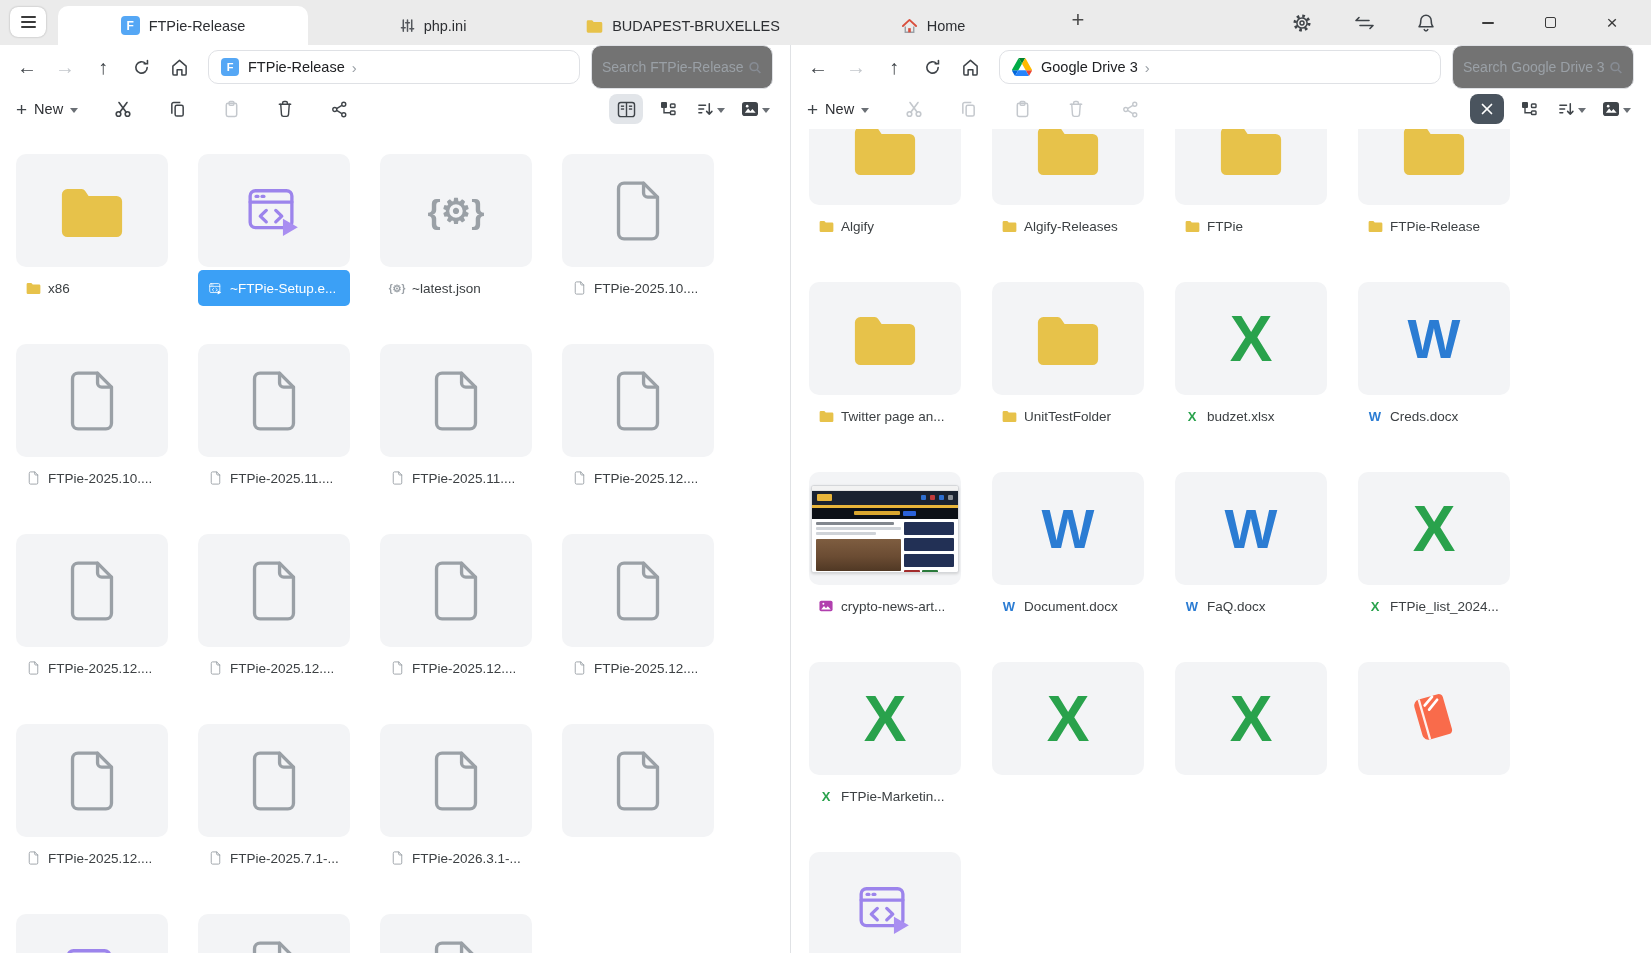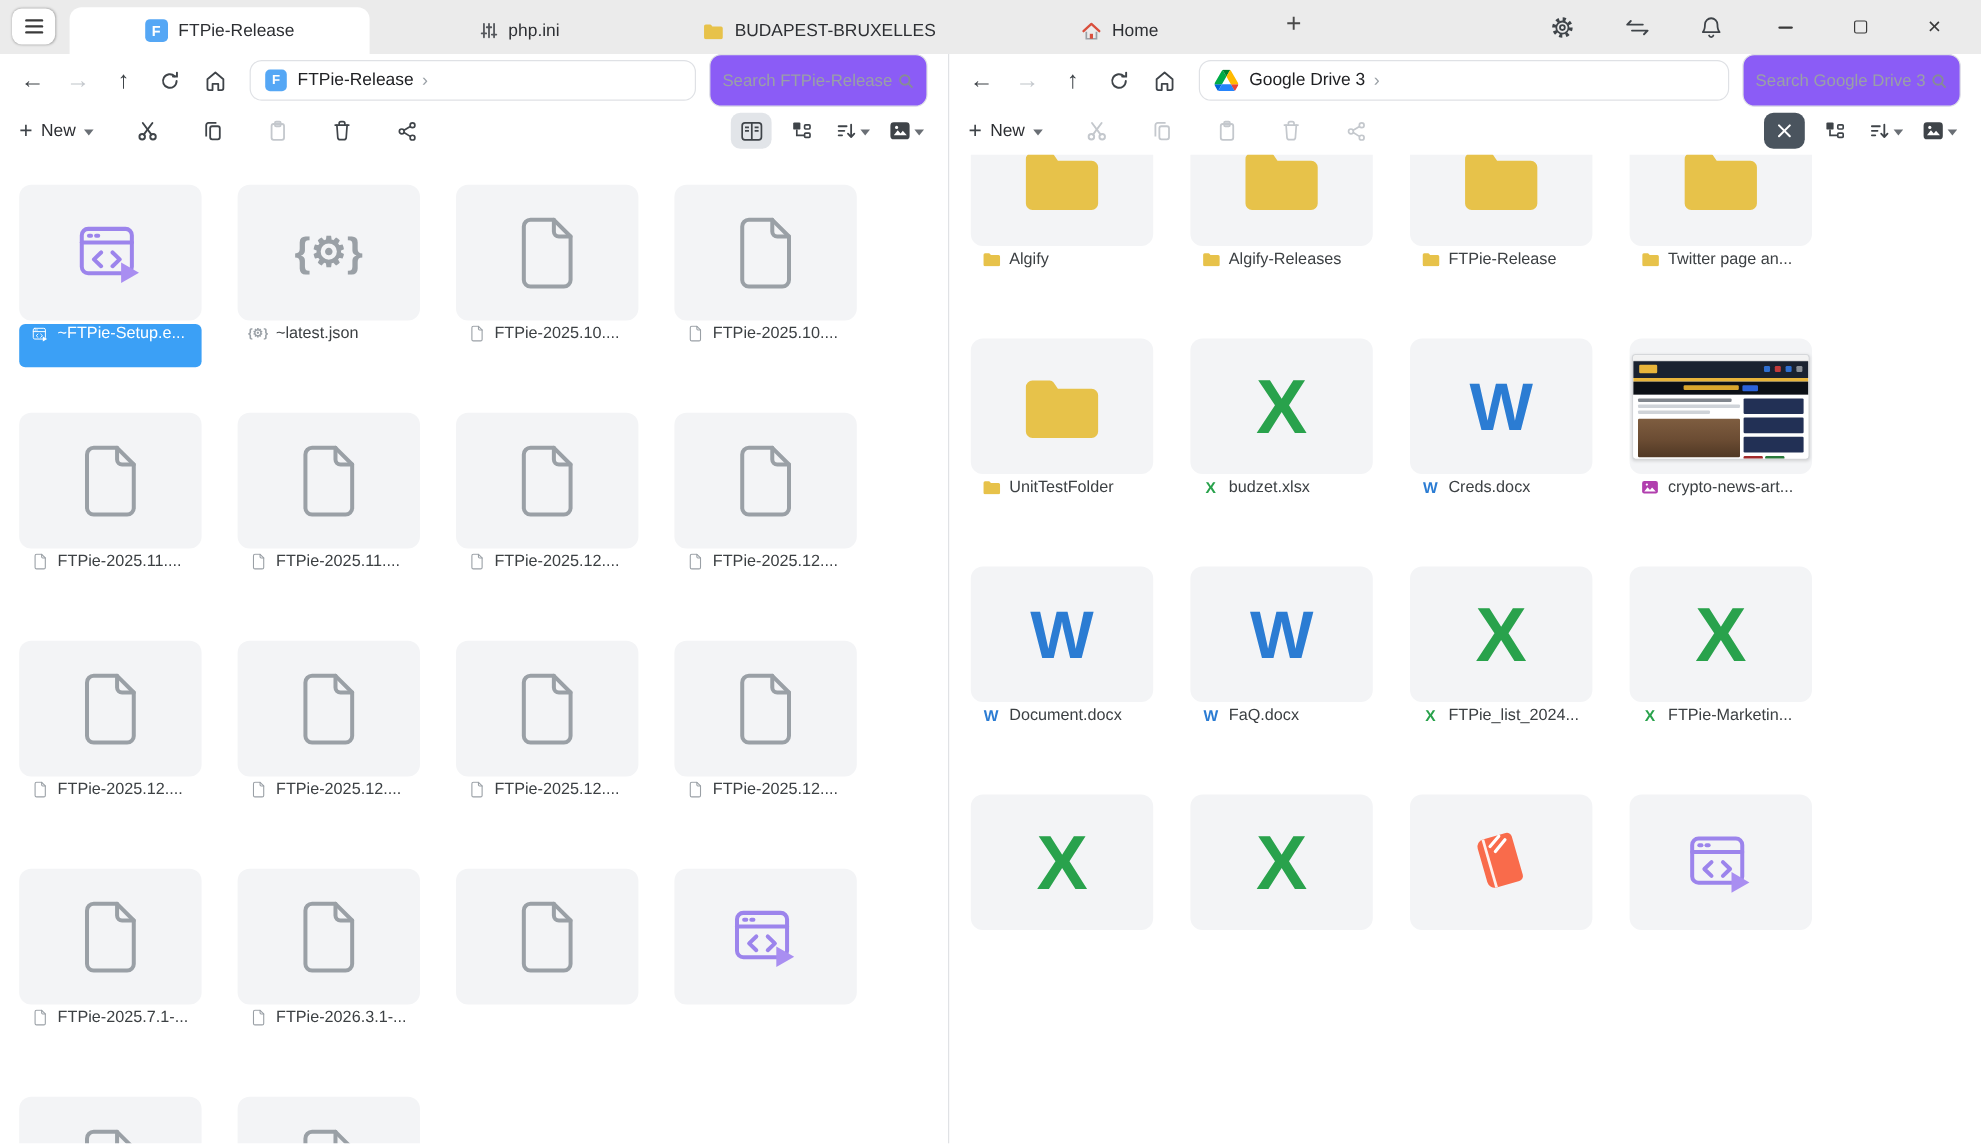--- a/index.html
+++ b/index.html
@@ -33,21 +33,21 @@
   .pane-nav{height:44px;display:flex;align-items:center;padding:0 9px;gap:2px}
   .nav-btn{width:36px;height:32px;display:flex;align-items:center;justify-content:center;
     font-size:20px;color:#3f4449;border-radius:6px;cursor:pointer}
   .nav-btn.disabled{color:#c3c7cc;cursor:default}
   .addressbar{flex:1;height:34px;border:1px solid #dfe1e5;border-radius:10px;background:#fff;
     display:flex;align-items:center;gap:9px;padding:0 12px;margin:0 9px;cursor:text}
   .addr-path{font-size:14.5px;color:#202124}
   .addr-chev{color:#9aa0a6;font-size:15px;margin-left:-2px}
   .fticon-s{width:18px;height:18px;background:#55a7f5;border-radius:4px;color:#fff;font-size:11px;
     font-weight:bold;display:flex;align-items:center;justify-content:center;flex:none}
-  .searchbox{width:182px;height:44px;border:1px solid #dfe1e5;border-radius:10px;background:#8b5cf6;
+  .searchbox{width:182px;height:44px;border:1px solid #dfe1e5;border-radius:10px;background:#737373;
     display:flex;align-items:center;padding:0 10px;margin-right:8px;flex:none}
   .searchbox input{border:none;outline:none;width:100%;font-size:14px;color:#202124;
     font-family:"Liberation Sans",sans-serif;background:transparent}
   .searchbox input::placeholder{color:#9aa0a6}
   
   .cmdbar{height:40px;display:flex;align-items:center;padding:0 16px;gap:14px}
   .new-btn{display:flex;align-items:center;gap:7px;font-size:14.5px;color:#2d2f33;cursor:pointer;margin-right:14px}
   .plus{font-size:19px;font-weight:300;color:#3f4449;line-height:1}
   .caret{width:0;height:0;border-left:4px solid transparent;border-right:4px solid transparent;
     border-top:5px solid #6a6f75;margin-top:2px}
@@ -59,21 +59,21 @@
   .toggle.active{background:#e2e5e9}
   .toggle.close-split{background:#4a545e}
   
   .pane-body{flex:1;overflow:hidden}
   .grid{display:flex;flex-wrap:wrap;align-content:flex-start}
   .grid.gleft{padding-left:16px;padding-top:25px}
   .grid.gright{padding-left:18px;margin-top:-37px}
   .cell{width:152px;margin:0 30px 38px 0;cursor:pointer}
   .gright .cell{margin-right:31px}
   .tile{height:113px;background:#f3f4f6;border-radius:10px;display:flex;align-items:center;justify-content:center}
-  .label{height:36px;margin-top:3px;display:flex;gap:7px;padding:0 9px;
+  .label{height:36px;margin-top:3px;display:flex;align-items:center;gap:7px;padding:0 9px;
     font-size:13.5px;color:#3c4043;border-radius:5px;white-space:nowrap;overflow:hidden}
   .cell.selected .label{background:#3ba0f6;color:#fff}
   .mini{width:16px;height:16px;flex:none;display:flex;align-items:center;justify-content:center}
   .glyph{line-height:1;font-weight:800}
   .letter-x{font-size:64px}
   .letter-w{font-size:56px}
   .json-glyph{font-size:34px;color:#9aa0a6;font-weight:600}
   .mini .letter{font-size:13px;font-weight:800;line-height:1}
   .mini .json-glyph{font-size:10px;font-weight:700}
   
@@ -278,20 +278,35 @@
             <rect x="1" y="1" width="17" height="15" rx="3" fill="#3f4449"></rect>
             <path d="M4 12.5 l3.5-4.5 2.5 3 2-2.5 3.5 4 z" fill="#fff"></path>
               <circle cx="6.5" cy="5.5" r="1.4" fill="#fff"></circle>
             </svg>
           <span class="caret"></span>
         </div>
       </div>
     </div>
     <div class="pane-body">
       <div class="grid gleft">
+          <div class="cell">
+            <div class="tile">
+              <svg width="66" height="52" viewBox="0 0 48 38">
+                <path fill="#e7c24a" d="M2 7a4 4 0 0 1 4-4h10.5a3 3 0 0 1 2.4 1.2L21.5 8H42a4 4 0 0 1 4 4v22a4 4 0 0 1-4 4H6a4 4 0 0 1-4-4Z"></path>
+              </svg>
+            </div>
+            <div class="label">
+              <span class="mini">
+                <svg width="15" height="12" viewBox="0 0 48 38">
+                  <path fill="#e7c24a" d="M2 7a4 4 0 0 1 4-4h10.5a3 3 0 0 1 2.4 1.2L21.5 8H42a4 4 0 0 1 4 4v22a4 4 0 0 1-4 4H6a4 4 0 0 1-4-4Z"></path>
+                </svg>
+              </span>
+              <span>x86</span>
+            </div>
+          </div>
           <div class="cell selected">
             <div class="tile">
               <svg width="62" height="62" viewBox="0 0 52 52" fill="none" stroke="#9c84ec" stroke-width="2.8" stroke-linecap="round" stroke-linejoin="round">
                 <rect x="6" y="9" width="35" height="31" rx="4.5"></rect>
                 <line x1="6" y1="18.5" x2="41" y2="18.5"></line>
                 <line x1="11" y1="13.8" x2="12.5" y2="13.8"></line>
                 <line x1="16" y1="13.8" x2="17.5" y2="13.8"></line>
                 <path d="M19.5 25.5 l-5 4.8 5 4.8"></path>
                 <path d="M27.5 25.5 l5 4.8 -5 4.8"></path>
                 <path d="M33.5 32.5 l12.5 7.2 -12.5 7.2 z" fill="#a98ef1" stroke="none"></path>
@@ -705,20 +720,35 @@
                 <path fill="#e7c24a" d="M2 7a4 4 0 0 1 4-4h10.5a3 3 0 0 1 2.4 1.2L21.5 8H42a4 4 0 0 1 4 4v22a4 4 0 0 1-4 4H6a4 4 0 0 1-4-4Z"></path>
               </svg>
             </div>
             <div class="label">
               <span class="mini">
                 <svg width="15" height="12" viewBox="0 0 48 38">
                   <path fill="#e7c24a" d="M2 7a4 4 0 0 1 4-4h10.5a3 3 0 0 1 2.4 1.2L21.5 8H42a4 4 0 0 1 4 4v22a4 4 0 0 1-4 4H6a4 4 0 0 1-4-4Z"></path>
                 </svg>
               </span>
               <span>Algify-Releases</span>
+            </div>
+          </div>
+          <div class="cell">
+            <div class="tile">
+              <svg width="66" height="52" viewBox="0 0 48 38">
+                <path fill="#e7c24a" d="M2 7a4 4 0 0 1 4-4h10.5a3 3 0 0 1 2.4 1.2L21.5 8H42a4 4 0 0 1 4 4v22a4 4 0 0 1-4 4H6a4 4 0 0 1-4-4Z"></path>
+              </svg>
+            </div>
+            <div class="label">
+              <span class="mini">
+                <svg width="15" height="12" viewBox="0 0 48 38">
+                  <path fill="#e7c24a" d="M2 7a4 4 0 0 1 4-4h10.5a3 3 0 0 1 2.4 1.2L21.5 8H42a4 4 0 0 1 4 4v22a4 4 0 0 1-4 4H6a4 4 0 0 1-4-4Z"></path>
+                </svg>
+              </span>
+              <span>FTPie</span>
             </div>
           </div>
           <div class="cell">
             <div class="tile">
               <svg width="66" height="52" viewBox="0 0 48 38">
                 <path fill="#e7c24a" d="M2 7a4 4 0 0 1 4-4h10.5a3 3 0 0 1 2.4 1.2L21.5 8H42a4 4 0 0 1 4 4v22a4 4 0 0 1-4 4H6a4 4 0 0 1-4-4Z"></path>
               </svg>
             </div>
             <div class="label">
               <span class="mini">

